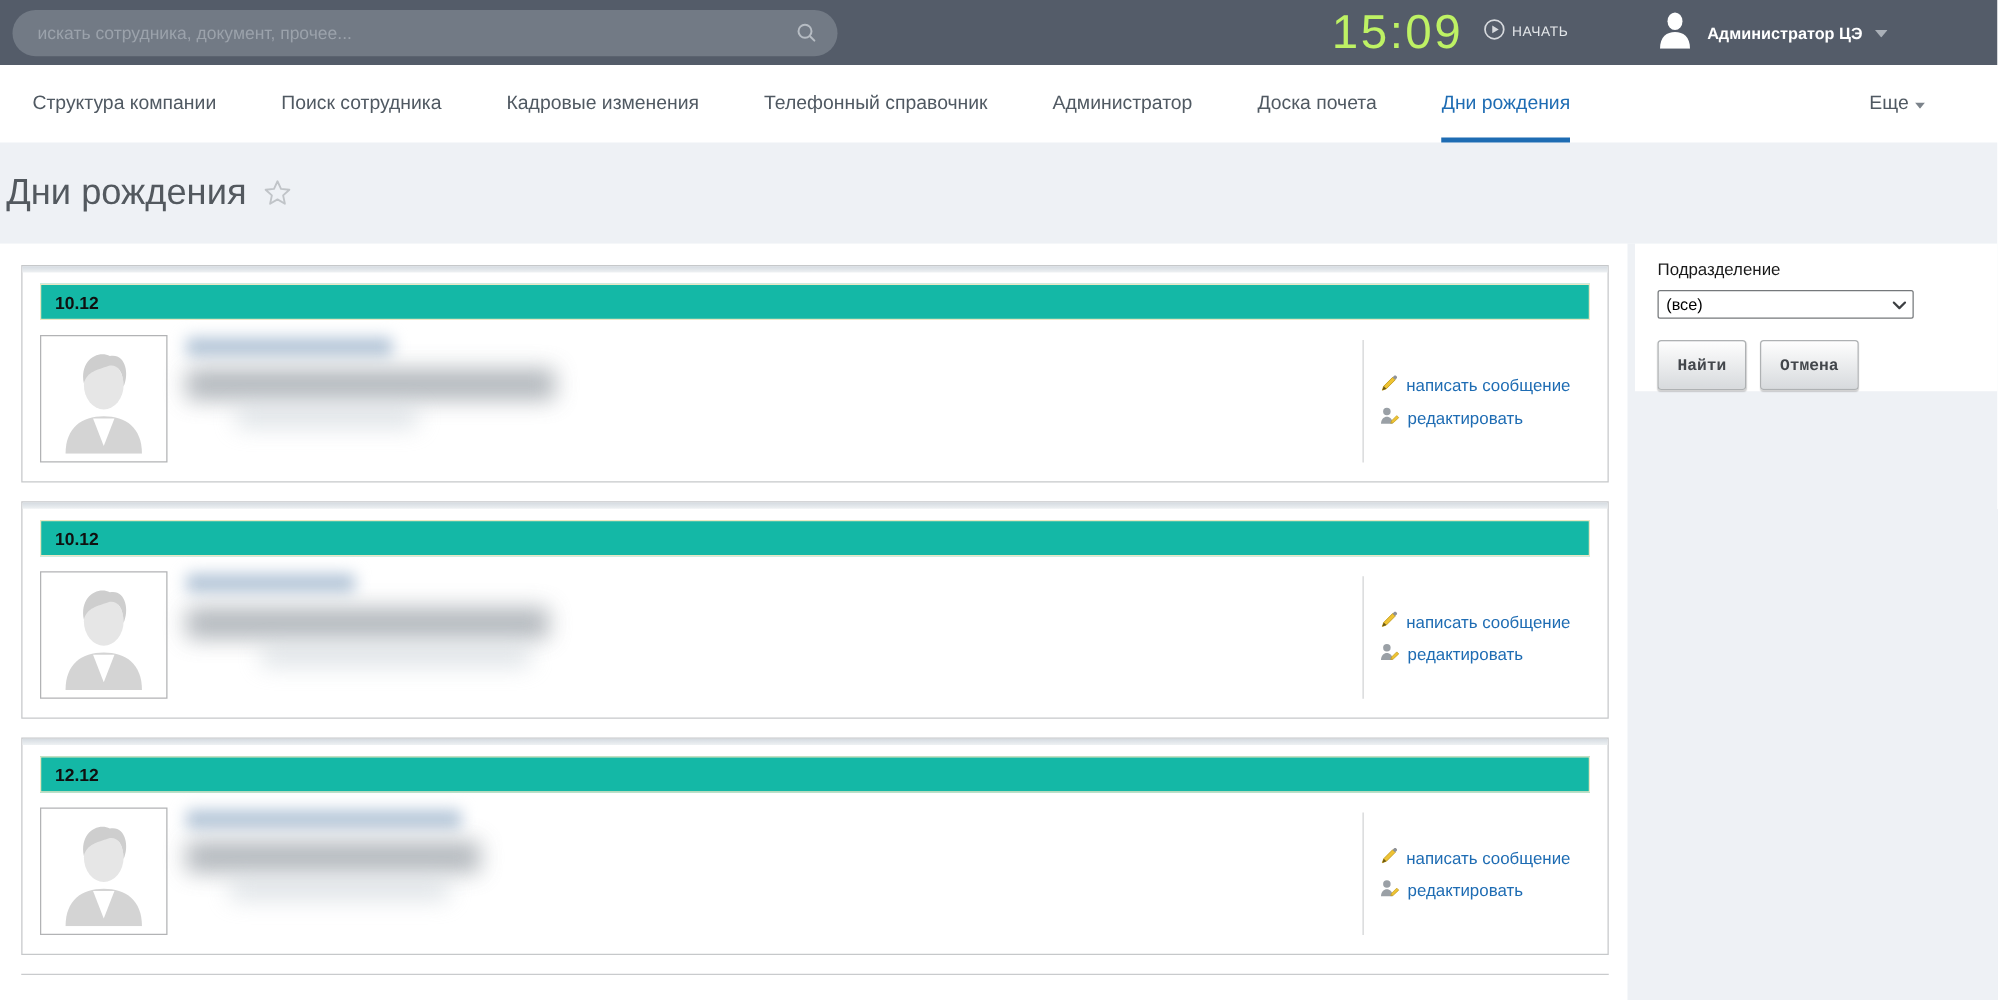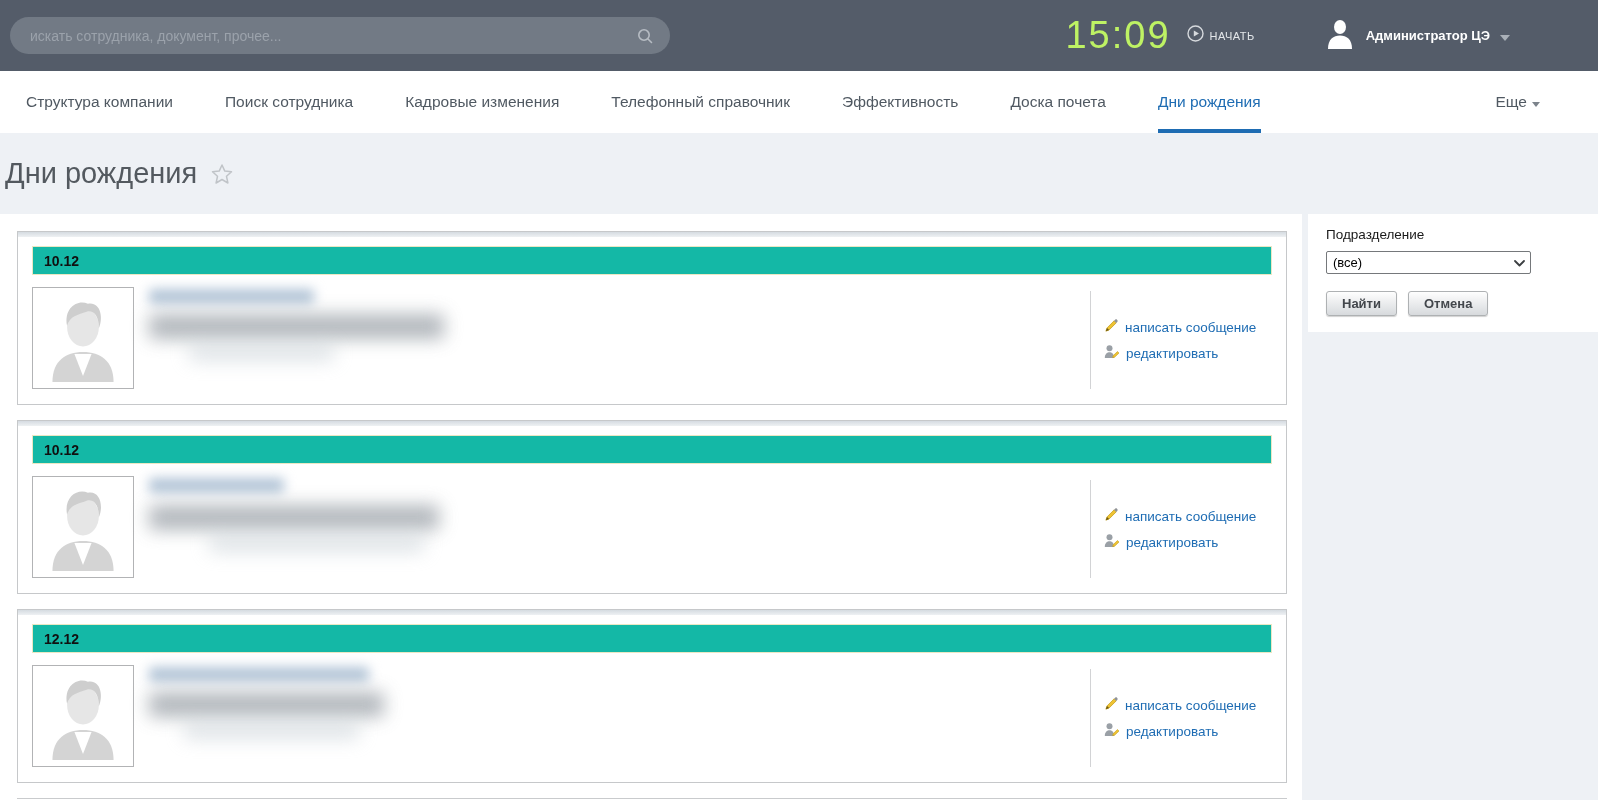--- a/index.html
+++ b/index.html
@@ -1,20 +1,20 @@
 <!DOCTYPE html>
 <html><head>
 <meta charset="utf-8">
 <style>
   * { margin:0; padding:0; box-sizing:border-box; }
   html,body { width:1598px; height:800px; overflow:hidden;
     font-family:"Liberation Sans", sans-serif; background:#ffffff; }
 
   
-  .topbar { height:71px; background:#545c69; display:flex; align-items:center; padding-left:10px; }
+  .topbar { height:52px; background:#545c69; display:flex; align-items:center; padding-left:10px; }
   .search-pill { width:660px; height:37px; background:#727a85; border-radius:19px;
     display:flex; align-items:center; padding:0 16px 0 20px; }
   .search-pill input { flex:1; background:transparent; border:none; outline:none;
     color:#d7dbe0; font-size:14px; font-family:"Liberation Sans", sans-serif; }
   .search-pill input::placeholder { color:#9ba2ab; opacity:1; }
   .search-icon svg { display:block; }
   .top-spacer { flex:1; }
   .clock { font-size:38px; font-weight:300; color:#bef264; letter-spacing:2px; }
   .start-btn { display:flex; align-items:center; gap:6px; margin-left:16px; cursor:pointer; }
   .start-label { color:#e4e7ea; font-size:11px; letter-spacing:.5px; }
@@ -65,24 +65,24 @@
   .action-link { display:flex; align-items:center; gap:6px; color:#1e6cb3;
     font-size:13.5px; text-decoration:none; cursor:pointer; white-space:nowrap; }
 
   
   .filter-panel { background:#ffffff; margin-left:6px; padding:13px 18px 20px 18px; height:118px; }
   .filter-label { font-size:13.5px; color:#1a1a1a; }
   .select-box { margin-top:9px; width:205px; height:23px; border:1px solid #75787b; border-radius:2px;
     background:#fff; display:flex; align-items:center; justify-content:space-between;
     padding:0 5px 0 6px; font-size:13px; color:#000; cursor:pointer; }
   .filter-buttons { margin-top:17px; display:flex; gap:11px; }
-  .btn { height:25px; padding:0 15px; background:linear-gradient(#fefefe,#d7dadd);
+  .btn { height:40px; padding:0 15px; background:linear-gradient(#fefefe,#d7dadd);
     border:1px solid #aeb1b3; border-radius:3px; box-shadow:0 1px 1px rgba(0,0,0,.18);
     font-size:13px; font-weight:bold; color:#43474c; cursor:pointer;
-    font-family:Liberation Sans, sans-serif; }
+    font-family:Liberation Mono, monospace; }
 </style>
 </head>
 <body>
 
 <div class="topbar">
   <div class="search-pill">
     <input type="text" placeholder="искать сотрудника, документ, прочее..." style="">
     <span class="search-icon">
       <svg width="18" height="18" viewBox="0 0 18 18">
         <circle cx="8" cy="8" r="5.2" fill="none" stroke="#b6bcc3" stroke-width="1.6"></circle>
@@ -115,21 +115,21 @@
         </svg>
     </span>
   </div>
 </div>
 
 <div class="nav">
   <div class="tab">Структура компании</div>
   <div class="tab">Поиск сотрудника</div>
   <div class="tab">Кадровые изменения</div>
   <div class="tab">Телефонный справочник</div>
-  <div class="tab">Эффективность</div>
+  <div class="tab">Администратор</div>
   <div class="tab">Доска почета</div>
   <div class="tab active">Дни рождения</div>
   <div class="tab-more">
     <span>Еще</span>
     <span>
       <svg width="8" height="5" viewBox="0 0 8 5">
           <polygon points="0,0 8,0 4,5" fill="#7c838b"></polygon>
         </svg>
     </span>
   </div>

